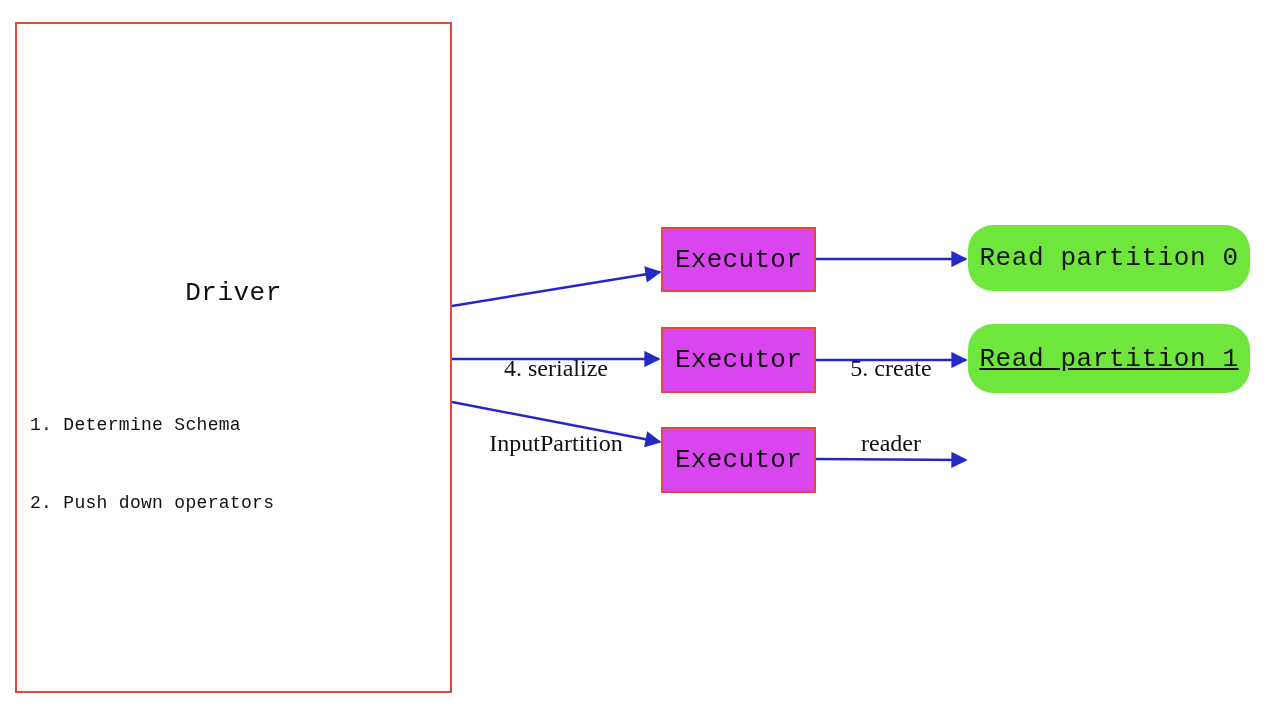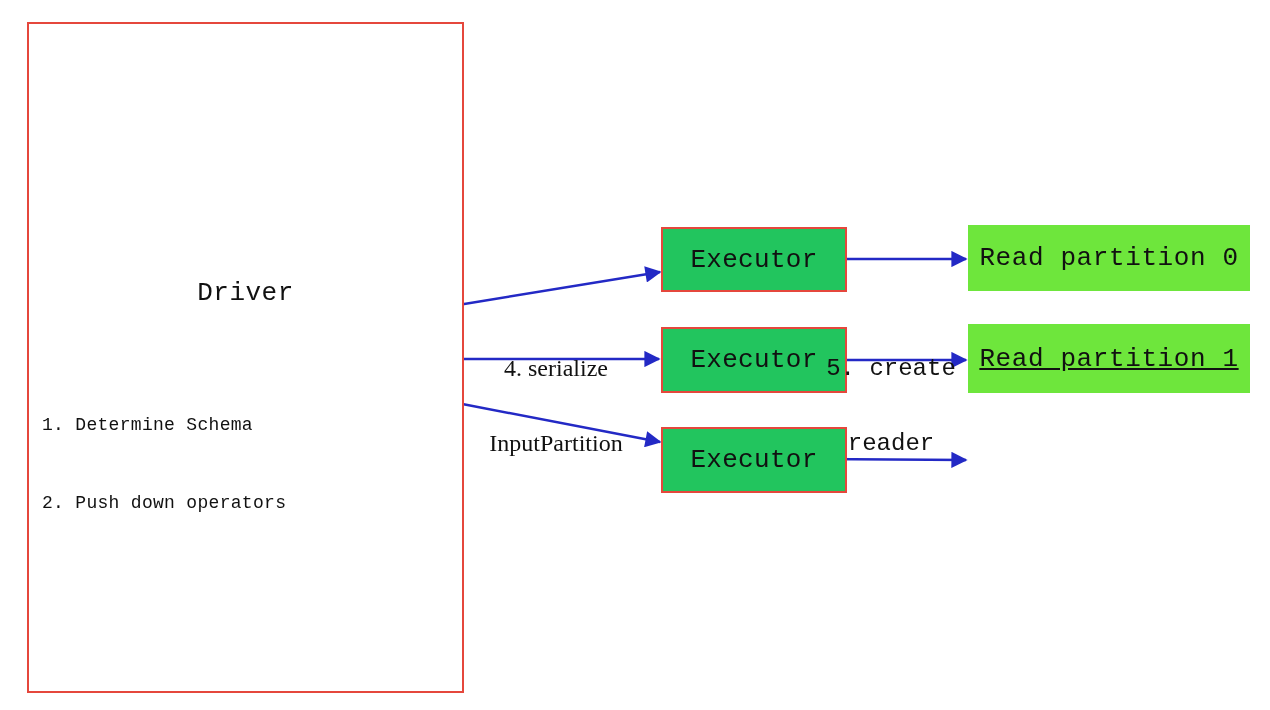--- a/index.html
+++ b/index.html
@@ -36,74 +36,74 @@
     box-sizing: border-box;
     display: flex;
     align-items: center;
     justify-content: center;
   }
   .driver-box {
     left: 15px; top: 22px;
     width: 437px; height: 671px;
     border: 2px solid var(--red, #e5473c);
     background: #ffffff;
-    margin-left: 12px;
   }
   .driver-title {
     position: absolute;
     left: 0; top: 254px;
     width: 100%;
     text-align: center;
     font-size: 26px;
     letter-spacing: 0.5px;
     white-space: pre;
   }
   .driver-steps {
     position: absolute;
     left: 13px; top: 336px;
     font-size: 18px;
     line-height: 26px;
     letter-spacing: 0.3px;
     white-space: pre;
   }
   .executor-box {
     left: 661px;
-    width: 186px;
+    width: 155px;
     border: 2px solid var(--red, #e5473c);
-    background: #22c55e;
+    background: #d946ef;
     font-size: 26px;
     letter-spacing: 0.3px;
     white-space: pre;
   }
   .exec-1 { top: 227px; height: 65px; }
   .exec-2 { top: 327px; height: 66px; }
   .exec-3 { top: 427px; height: 66px; }
   .partition-box {
     left: 968px;
     width: 282px;
     background: var(--green, #6ee63c);
     font-size: 26px;
     letter-spacing: 0.6px;
     white-space: pre;
+    border-radius: 25px;
   }
   .part-0 { top: 225px; height: 66px; }
   .part-1 { top: 324px; height: 69px; text-decoration: underline; }
   .part-2 { top: 422px; height: 70px; }
   .edge-label {
     position: absolute;
     width: 200px;
     text-align: center;
     font-family: "Liberation Serif", "DejaVu Serif", serif;
     font-size: 24px;
     line-height: 25px;
     top: 306px;
     white-space: pre;
   }
   .label-serialize { left: 456px; }
-  .label-create-reader { left: 791px; font-family: Liberation Mono, monospace; }
+  .label-create-reader { left: 791px; }
 </style>
 </head>
 <body>
 
 <div id="canvas">
 
   <svg id="edges" viewBox="0 0 1270 710" xmlns="http://www.w3.org/2000/svg">
     <defs>
       <marker id="ah" viewBox="0 0 10 10" refX="9" refY="5" markerWidth="9" markerHeight="6.5" orient="auto-start-reverse">
         <path class="arrowhead-shape" d="M 0 0 L 10 5 L 0 10 z"></path>

